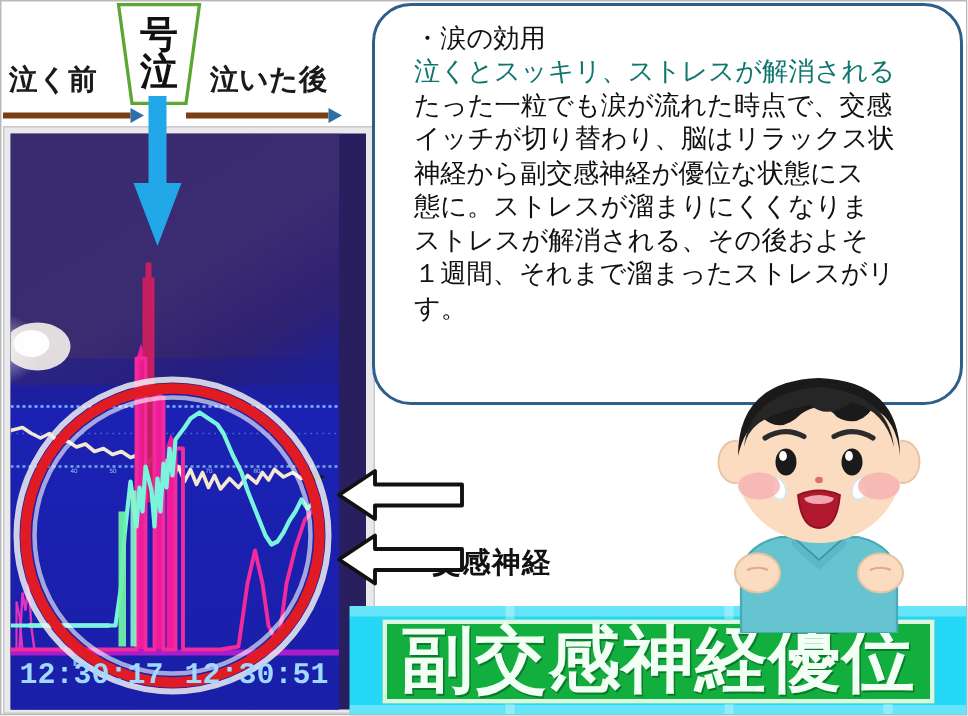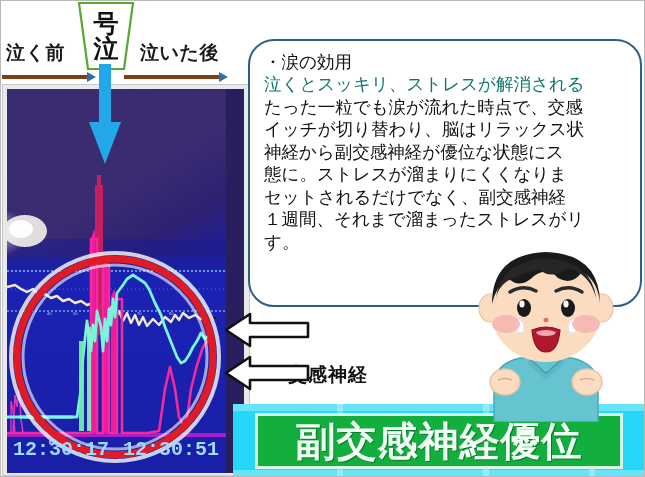--- a/index.html
+++ b/index.html
@@ -78,22 +78,21 @@
   }
   #text-para { left:306px; top:318px; }
   #text-symp { left:288px; top:362px; }
 
   
   #callout {
     position:absolute; left:248px; top:2px; width:394px; height:268px;
     background:#ffffff;
     border:2px solid #2E5F8A;
     border-radius:26px;
-    padding:10px 12px 6px 14px;
-    margin-top:37px;
+    padding:10px 12px 6px 26px;
   }
   #callout .line {
     font-size:17.5px; line-height:1.285; color:#111; white-space:nowrap;
     letter-spacing:0px;
   }
   #callout .hl { color:#0f766e; }
 
   
   #boy { position:absolute; left:448px; top:246px; width:196px; height:176px; z-index:8; }
 
@@ -104,21 +103,21 @@
   }
   #banner .tile {
     position:absolute; background:rgba(255,255,255,0.30);
   }
   #banner-green {
     position:absolute; left:22px; top:9px; width:368px; height:56px;
     background:#12AE3E; border:3px solid #d9f7e2;
     display:flex; align-items:center; justify-content:center;
   }
   #banner-text {
-    font-size:40px; font-weight:700; color:#f2fff4; letter-spacing:1px;
+    font-size:48px; font-weight:700; color:#f2fff4; letter-spacing:1px;
     line-height:1; text-shadow:1px 1px 0 #0a7a2b;
     white-space:nowrap;
   }
 
   
   #frame-border {
     position:absolute; inset:0; border:1px solid #b9b9b9; pointer-events:none; z-index:50;
   }
 </style>
 </head>
@@ -263,21 +262,21 @@
 
   <div class="arrow-text" id="text-symp">交感神経</div>
 
   <div id="callout">
     <div class="line">・涙の効用</div>
     <div class="line hl">泣くとスッキリ、ストレスが解消される</div>
     <div class="line">たった一粒でも涙が流れた時点で、交感</div>
     <div class="line">イッチが切り替わり、脳はリラックス状</div>
     <div class="line">神経から副交感神経が優位な状態にス</div>
     <div class="line">態に。ストレスが溜まりにくくなりま</div>
-    <div class="line">セットされるだけでなく、副交感神経</div>
+    <div class="line">ストレスが解消される、その後およそ</div>
     <div class="line">１週間、それまで溜まったストレスがリ</div>
     <div class="line">す。</div>
   </div>
 
   <svg id="boy" viewBox="0 0 196 176">
 
     <path d="M46,176 L46,140 Q46,118 72,112 L124,112 Q150,118 150,140 L150,176 Z" fill="#66C3D0" stroke="#4aa9b8" stroke-width="1.5"></path>
 
     <path d="M80,112 L98,128 L116,112" fill="none" stroke="#3f93a3" stroke-width="2.2"></path>
     <path d="M80,112 L98,128 L116,112 L116,118 L98,134 L80,118 Z" fill="#5cb8c6"></path>

